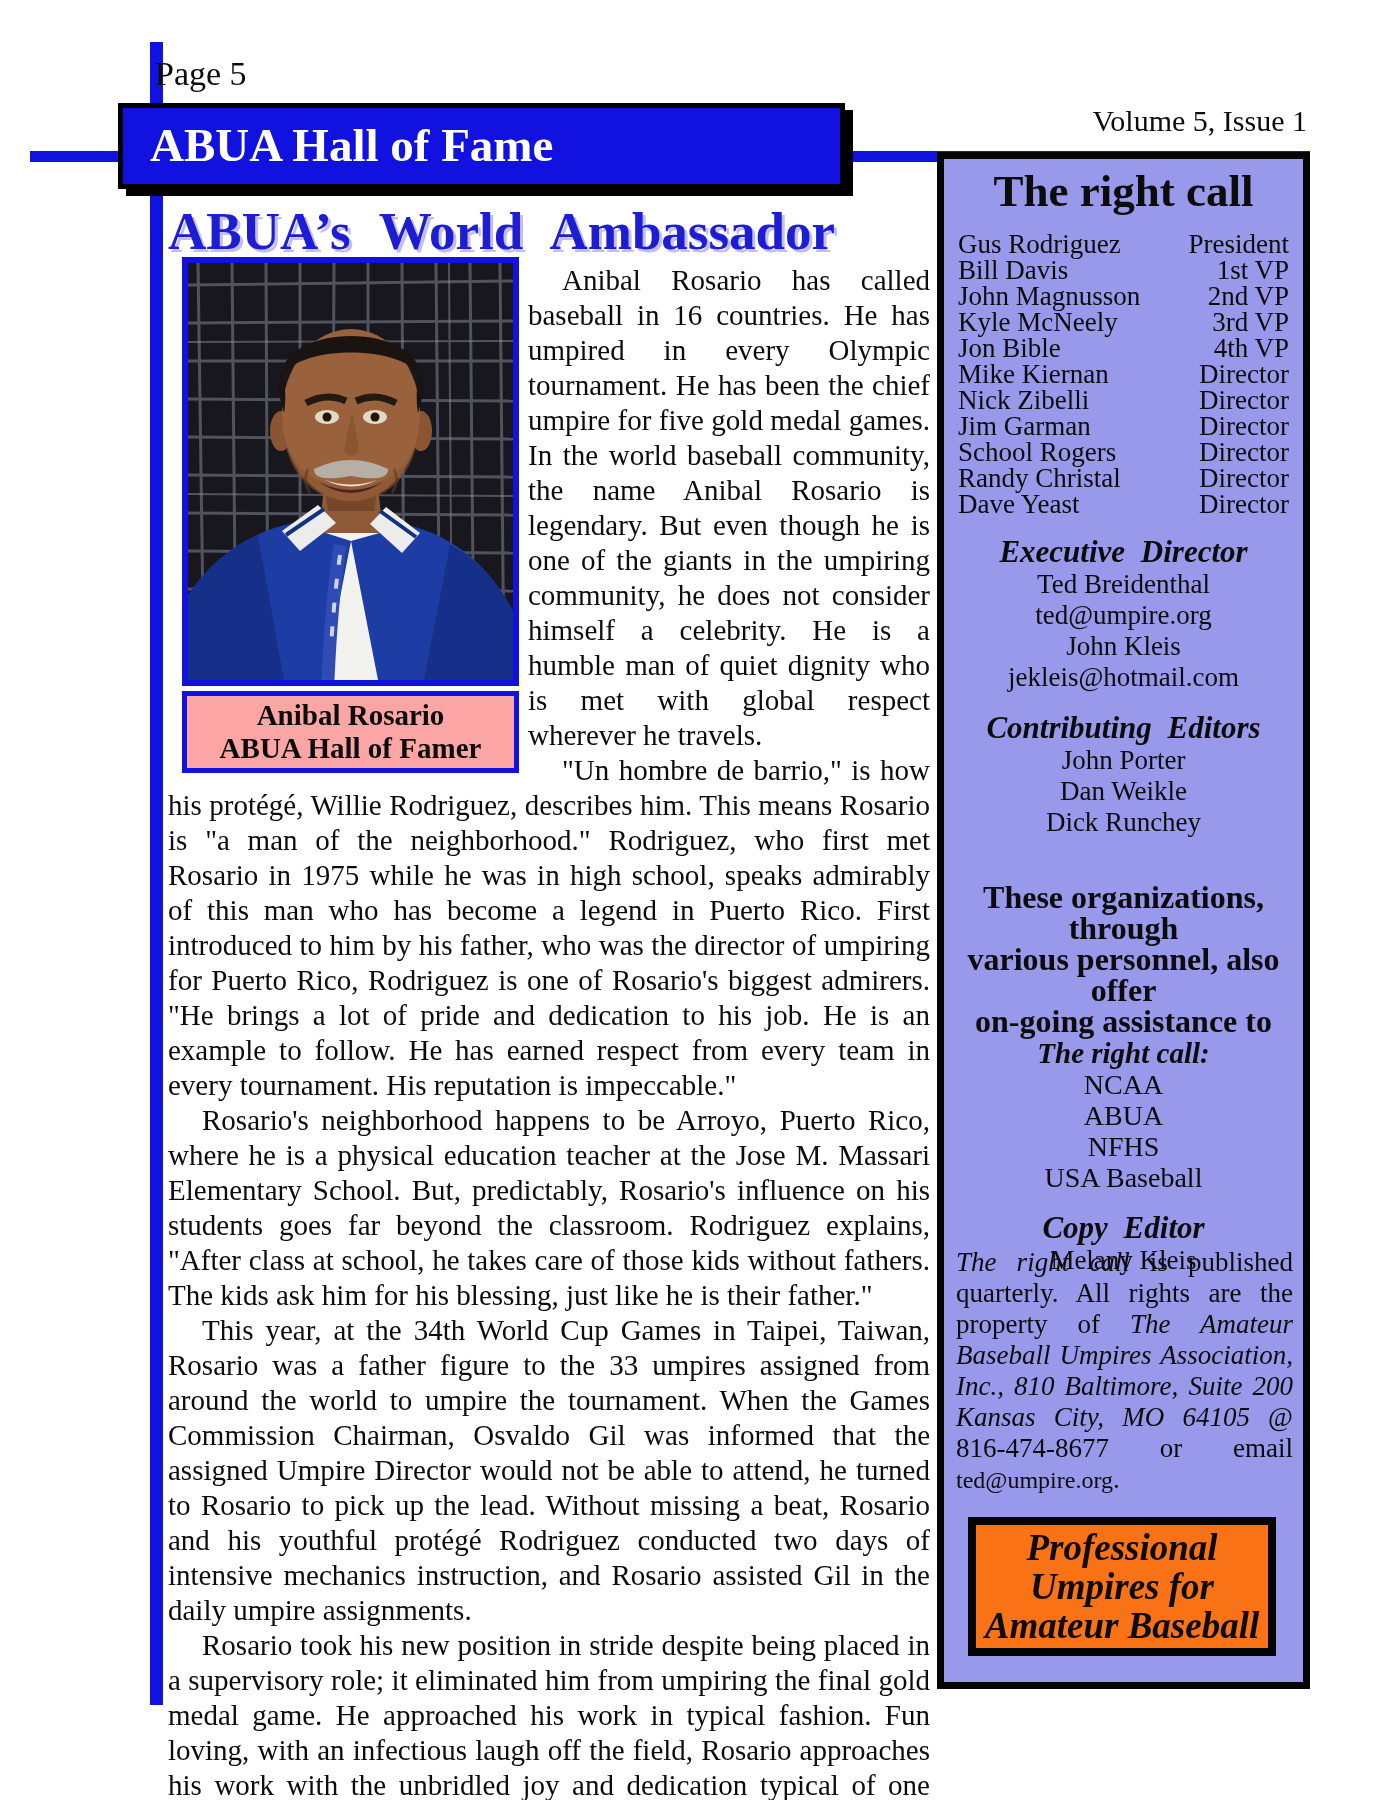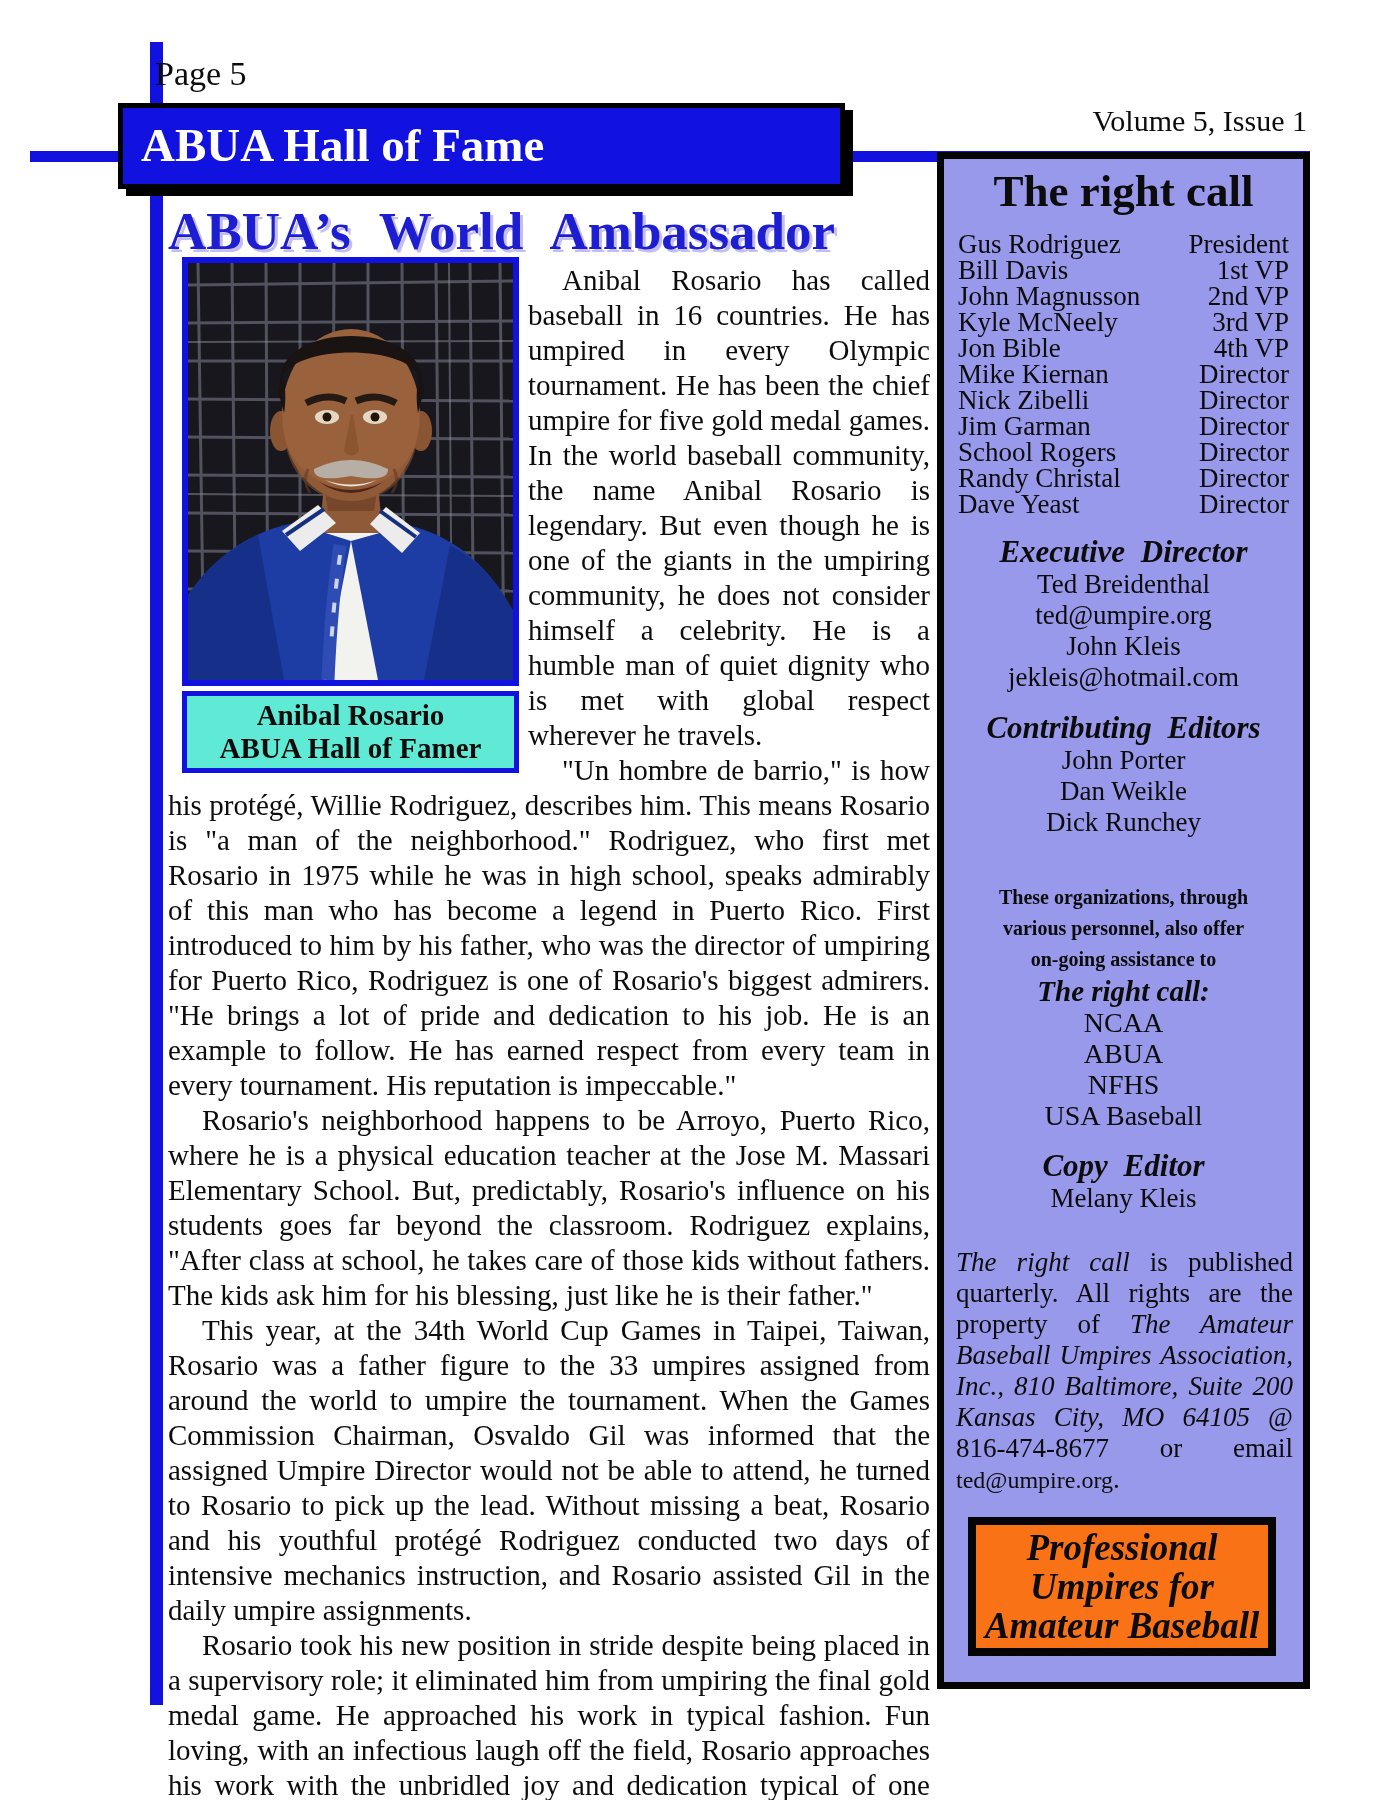--- a/index.html
+++ b/index.html
@@ -14,50 +14,50 @@
     font-family:"Liberation Serif", serif;color:var(--ink);
     -webkit-font-smoothing:antialiased;overflow:hidden;
   }
   .vline{position:absolute;left:150px;top:42px;width:13px;height:1663px;background:var(--blue);z-index:1;}
   .hline{position:absolute;left:30px;top:151px;width:1280px;height:11px;background:var(--blue);z-index:1;}
   .page-num{position:absolute;left:155px;top:55px;font-size:34px;z-index:2;}
   .volume{position:absolute;left:937px;top:104px;width:370px;text-align:right;font-size:30px;z-index:2;}
   .banner{
     position:absolute;left:118px;top:103px;width:727px;height:86px;box-sizing:border-box;
     background:var(--blue);border:5px solid #000;box-shadow:8px 7px 0 #000;
-    color:#fff;font-weight:bold;font-size:47px;line-height:74px;padding-left:18px;z-index:3;
+    color:#fff;font-weight:bold;font-size:47px;line-height:74px;padding-left:27px;z-index:3;
   }
   
   .article{position:absolute;left:168px;top:192px;width:762px;z-index:2;}
   .article h1{
     margin:11px 0 4px 0;font-size:53px;line-height:56px;font-weight:bold;color:var(--titleblue);
     word-spacing:16px;white-space:nowrap;text-shadow:3px 3px 0 #c3bdf2;
   }
   .photo-unit{float:left;width:360px;height:516px;margin-top:-6px;}
   .photo-frame{
     margin-left:14px;width:337px;box-sizing:border-box;border:6px solid var(--blue);
     background:#fff;font-size:0;
   }
   .caption{
     margin-left:14px;margin-top:5px;width:337px;box-sizing:border-box;border:5px solid var(--blue);
-    background:#5eead4;text-align:center;font-weight:bold;font-size:29px;line-height:33px;padding:3px 0;
+    background:#fca5a5;text-align:center;font-weight:bold;font-size:29px;line-height:33px;padding:3px 0;
   }
   .article p{margin:0;font-size:29px;line-height:35px;text-align:justify;text-indent:34px;}
   
   .sidebar{
     position:absolute;left:937px;top:152px;width:373px;height:1537px;box-sizing:border-box;
     background:var(--purple);border:7px solid #050505;text-align:center;z-index:2;
   }
   .sb-title{margin:8px 0 16px 0;font-size:45px;line-height:48px;font-weight:bold;}
   .officers{margin:0 14px;}
   .officer-row{display:flex;justify-content:space-between;font-size:27px;line-height:26px;}
   .sec-heading{font-size:31px;font-weight:bold;margin-top:18px;word-spacing:8px;line-height:34px;font-style:italic;}
   .sec-line{font-size:27px;line-height:31px;}
   .assist{margin:44px 8px 0 8px;}
-  .assist-line{font-weight:bold;font-size:20px;line-height:31px;text-align:center;}
+  .assist-line{font-weight:bold;font-size:32px;line-height:31px;text-align:center;}
   .assist-title{font-weight:bold;font-style:italic;font-size:29px;line-height:32px;}
   .org{font-size:28px;line-height:31px;}
   .pub-note{
     position:absolute;left:12px;right:10px;bottom:186px;margin:0;text-align:justify;
     font-size:27px;line-height:31px;
   }
   .seg-i{font-style:italic;}
   .seg-sm{font-size:24px;}
   .pro-box{
     position:absolute;left:24px;right:27px;bottom:26px;background:#f97316;border:8px solid #050505;

